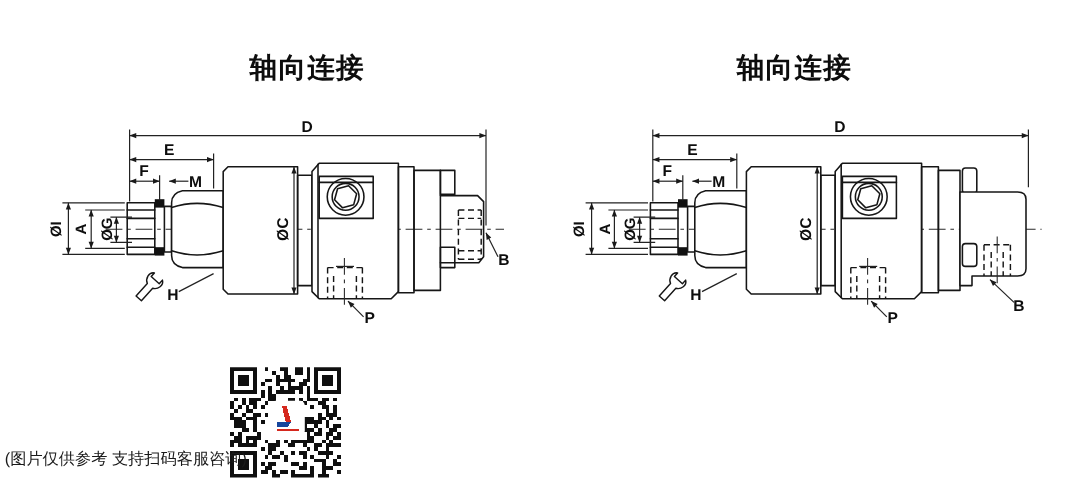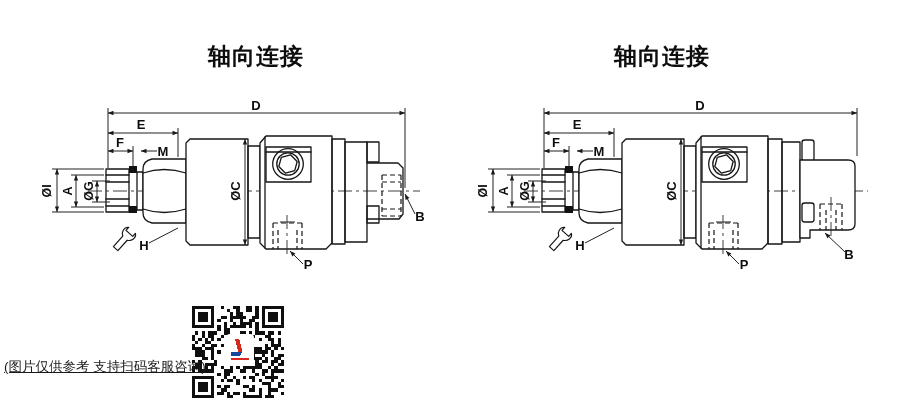--- a/index.html
+++ b/index.html
@@ -11,21 +11,21 @@
   .title.radial{left:562px;}
   .drawing{position:absolute;left:0;top:0;width:900px;height:400px;}
   .p  {fill:none;stroke:#161616;stroke-width:1.3;stroke-linejoin:round;stroke-linecap:round;}
   .pf {fill:#ffffff;stroke:#161616;stroke-width:1.3;stroke-linejoin:round;}
   .seal{fill:#111;stroke:none;}
   .dm {fill:none;stroke:#222;stroke-width:1;}
   .ds {fill:none;stroke:#161616;stroke-width:1.2;stroke-dasharray:5 3;}
   .cl {fill:none;stroke:#2a2a2a;stroke-width:0.9;stroke-dasharray:14 4 3 4;}
   .lbl{font-family:"Liberation Sans","DejaVu Sans",sans-serif;font-size:13px;font-weight:bold;fill:#0d0d0d;}
   .lbl.sm{font-size:12.5px;}
-  .footer-note{position:absolute;left:4px;top:358px;font-size:13.5px;color:#1a1a1a;white-space:nowrap;text-decoration:underline;}
+  .footer-note{position:absolute;left:4px;top:374px;font-size:13.5px;color:#1a1a1a;white-space:nowrap;}
   .qr-wrap{position:absolute;left:191px;top:306px;width:94px;height:92px;}
   .qr-wrap svg{width:94px;height:92px;shape-rendering:crispEdges;display:block;}
   .qr-logo{position:absolute;left:36px;top:29px;width:26px;height:27px;background:#fff;
            border-radius:3px;box-shadow:0 0 0 1px #fff;}
   .qr-logo svg{width:26px;height:27px;display:block;}
 </style>
 </head>
 <body>
 
 <div class="page">

